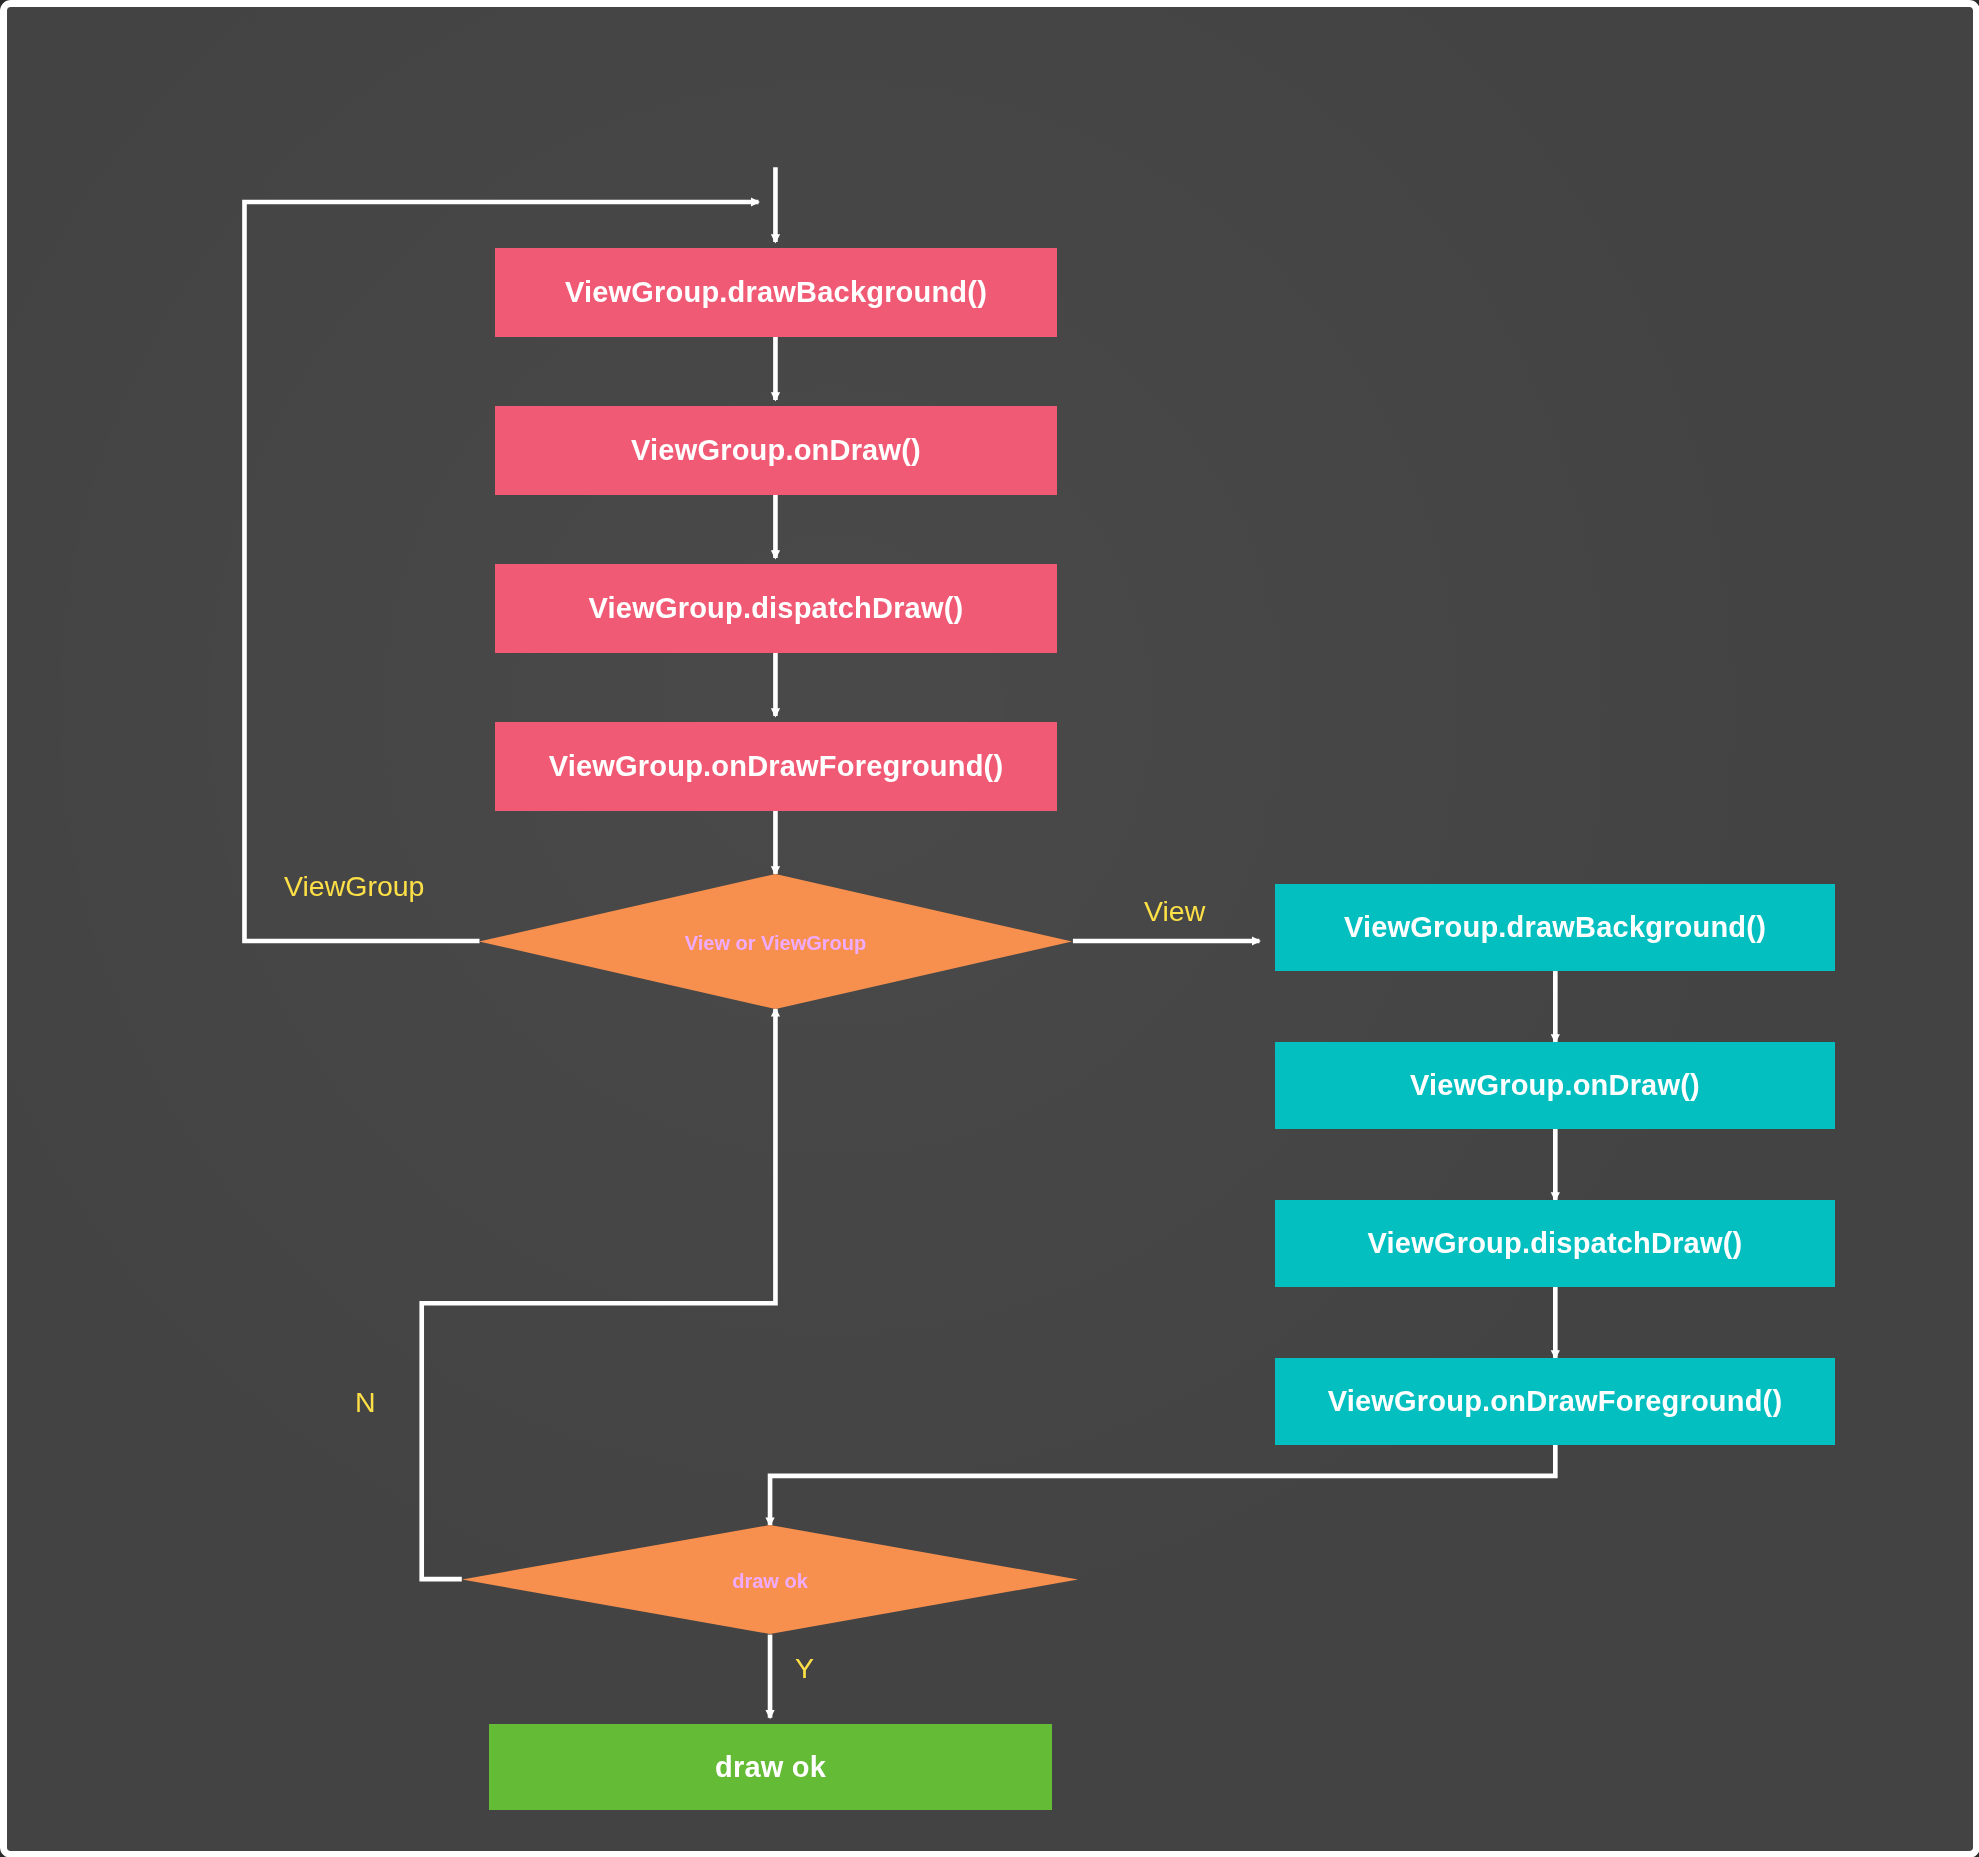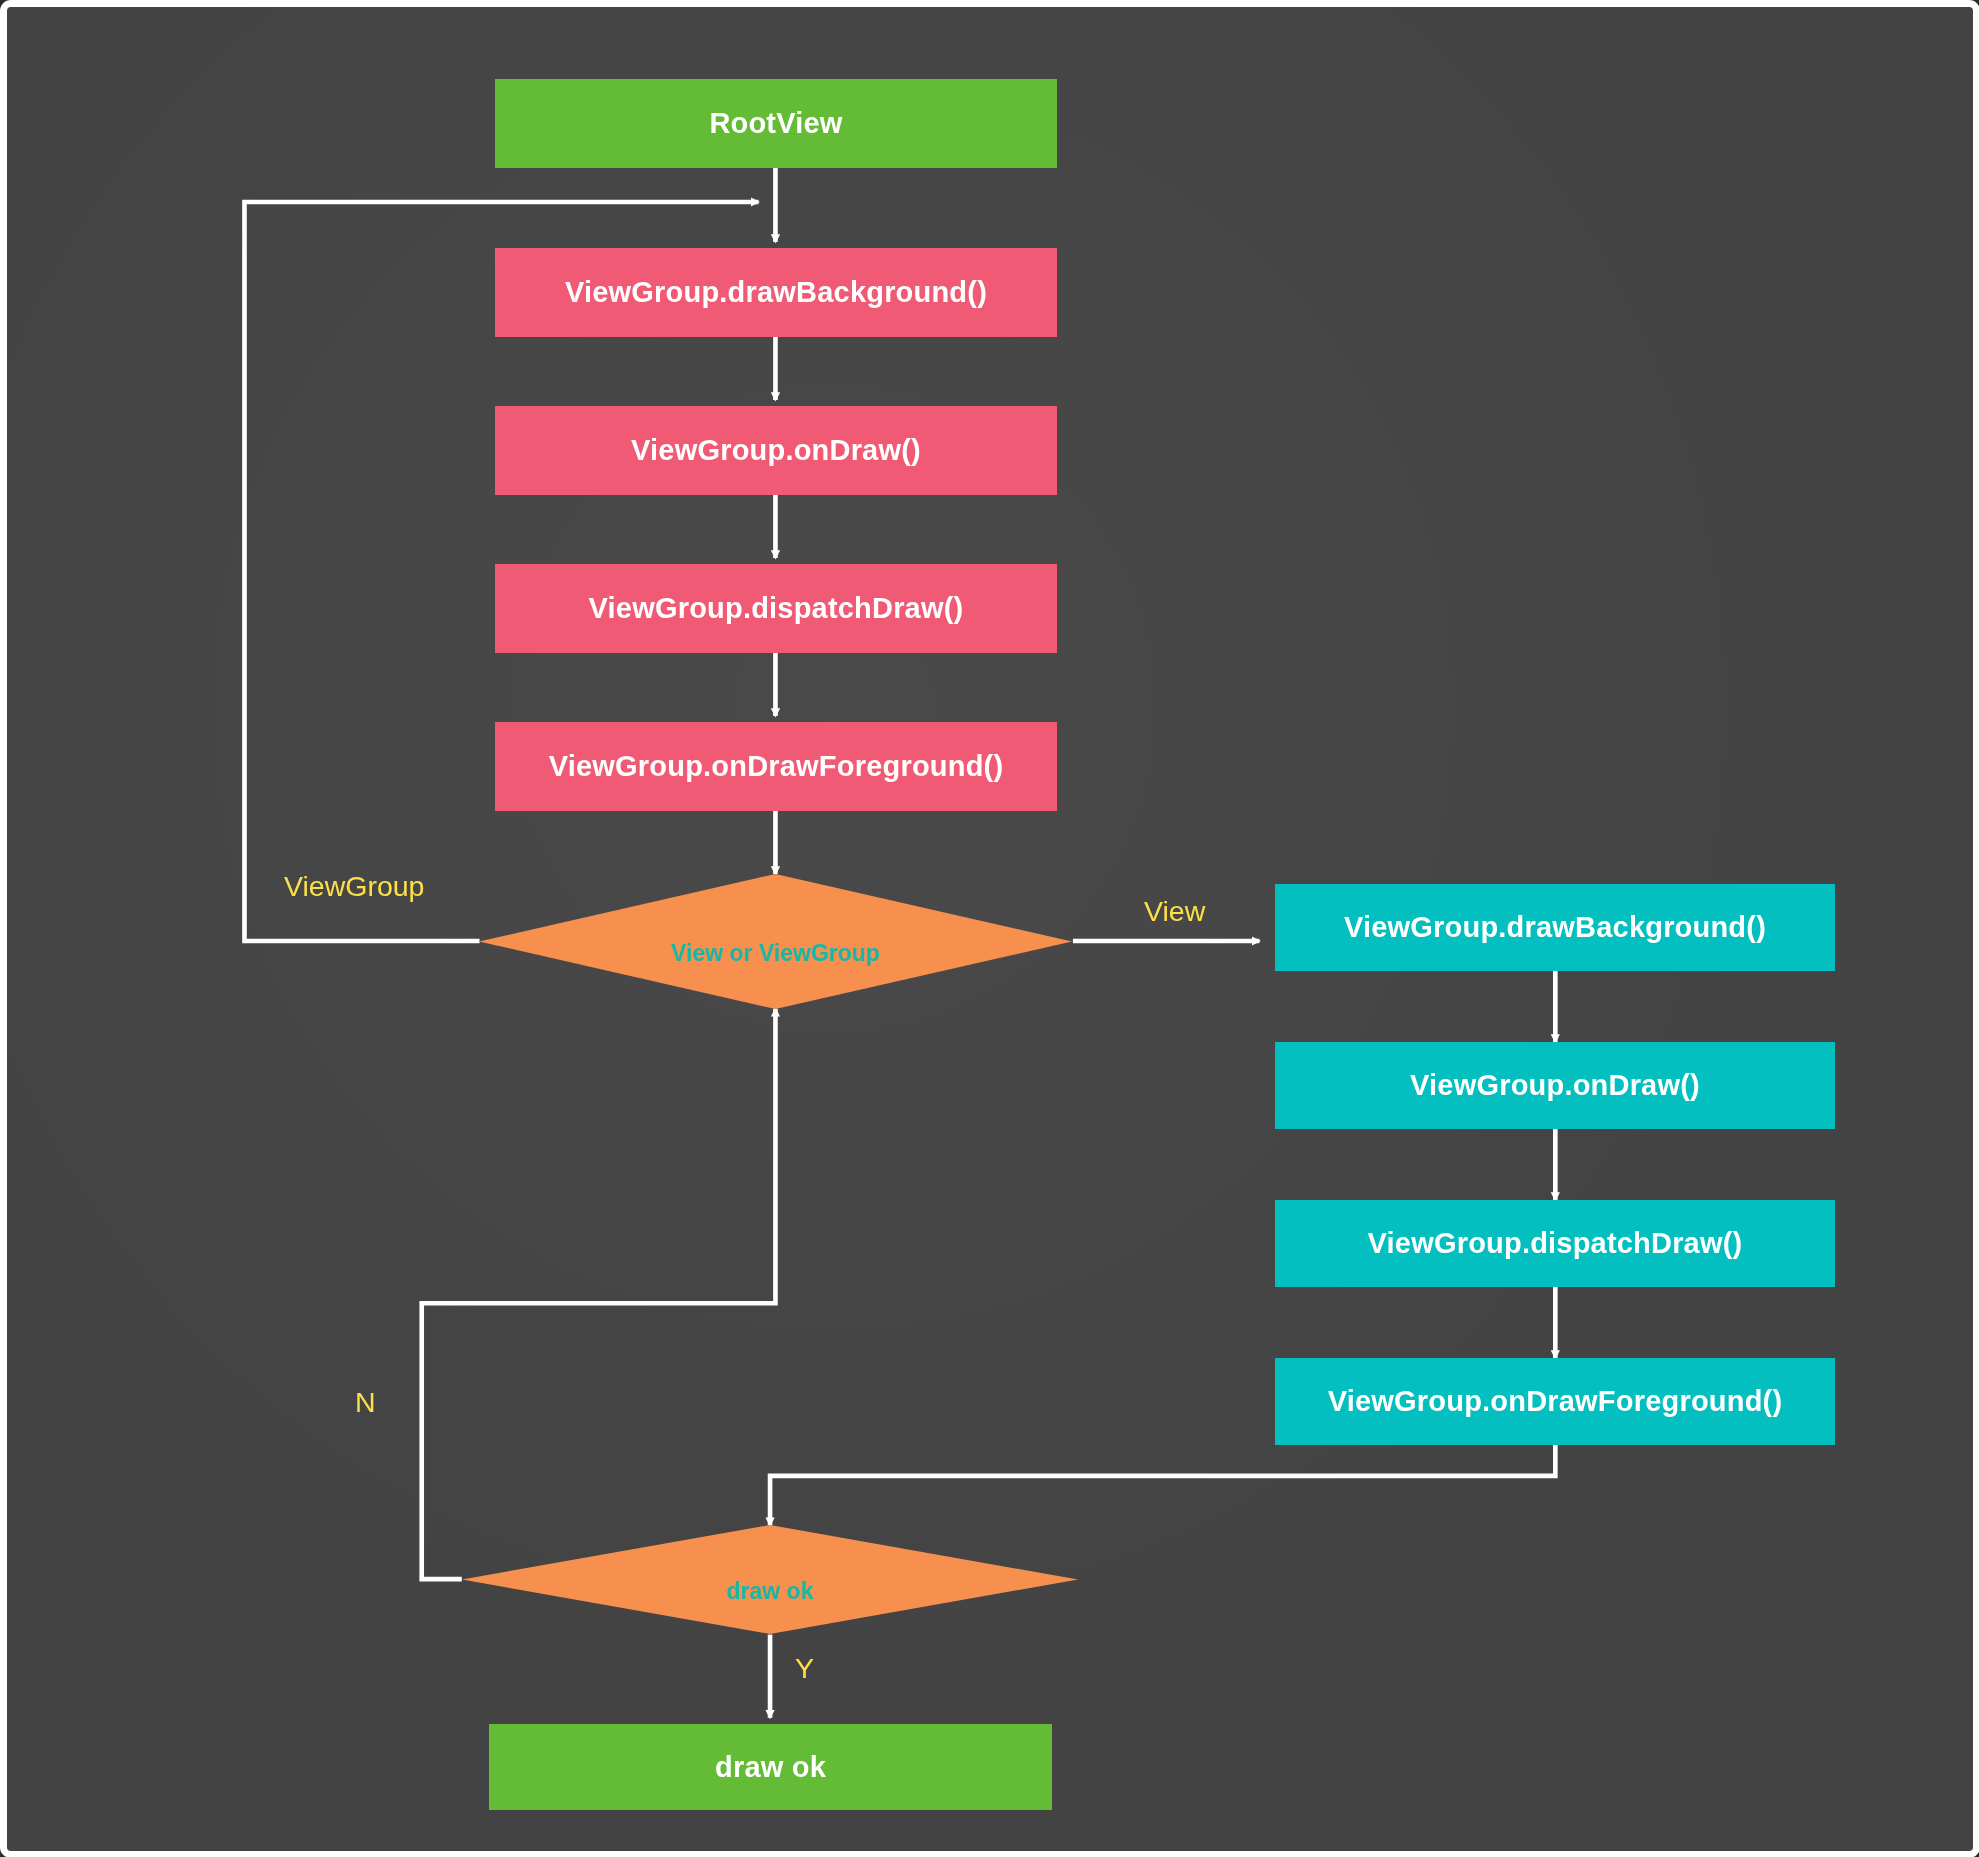--- a/index.html
+++ b/index.html
@@ -32,23 +32,23 @@
   .box-green{ background:#63bb36; }
   .box-pink { background:#f05a74; }
   .box-teal { background:#03bfc0; }
   .diamond-wrap{ position:absolute; z-index:4; }
   .diamond-shape{
     position:absolute;left:0;top:0;width:100%;height:100%;
     background:#f7904e;
     clip-path:polygon(50% 0%, 100% 50%, 50% 100%, 0% 50%);
   }
   .diamond-label{
-    position:absolute;left:0;top:12px;width:100%;height:100%;
+    position:absolute;left:0;top:2px;width:100%;height:100%;
     display:flex;align-items:center;justify-content:center;
-    color:#14b8a6;font-weight:bold;font-size:23px;
+    color:#f0abfc;font-weight:bold;font-size:20px;
   }
   .edge-label{
     position:absolute;
     color:#fde047;
     font-size:28.5px;
     font-weight:normal;
     white-space:nowrap;
     z-index:5;
   }
 </style>
@@ -85,23 +85,20 @@
 
       <path d="M2009,1866 L2009,1906 L990,1906 L990,1970" marker-end="url(#arrow)"></path>
 
       <path d="M590,2040 L538,2040 L538,1682 L997,1682 L997,1300" marker-end="url(#arrow)"></path>
 
       <path d="M990,2112 L990,2220" marker-end="url(#arrow)"></path>
 
     </g>
   </svg>
 
-  <div class="node box box-green" style="left:488px;top:72px;width:562px;height:89px;">
-    <span>RootView</span>
-  </div>
 
   <div class="node box box-pink" style="left:488px;top:241px;width:562px;height:89px;">
     <span>ViewGroup.drawBackground()</span>
   </div>
 
   <div class="node box box-pink" style="left:488px;top:399px;width:562px;height:89px;">
     <span>ViewGroup.onDraw()</span>
   </div>
 
   <div class="node box box-pink" style="left:488px;top:557px;width:562px;height:89px;">

